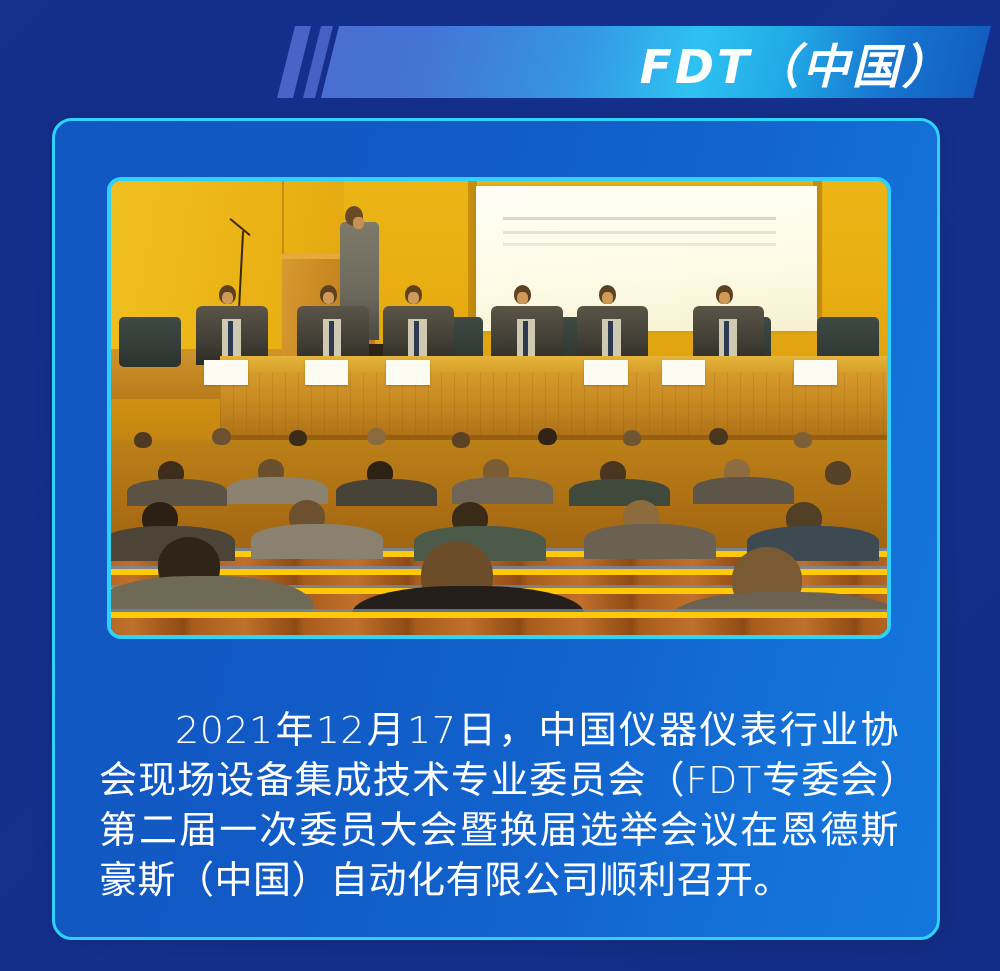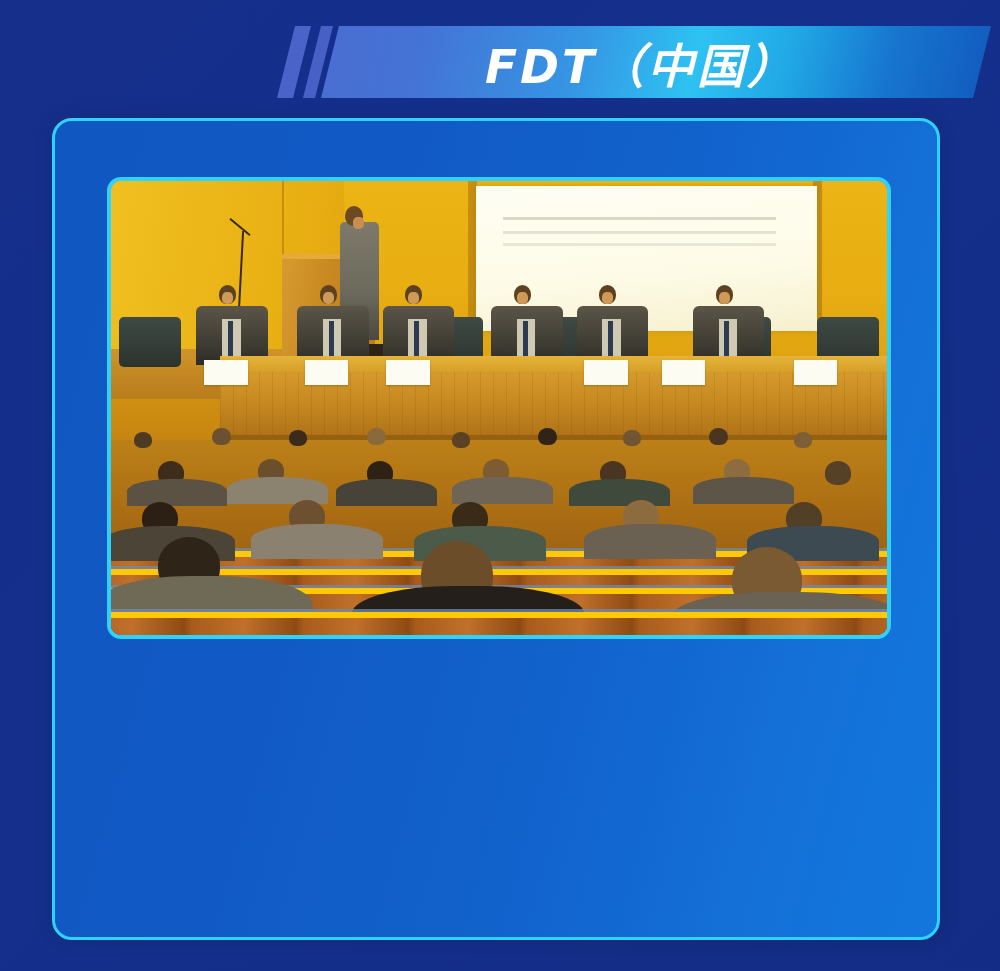--- a/index.html
+++ b/index.html
@@ -66,21 +66,21 @@
     transform: skewX(-14deg);
   }
   .ribbon-text-wrap {
     position: absolute;
     left: 330px;
     top: 26px;
     width: 652px;
     height: 80px;
     display: flex;
     align-items: center;
-    justify-content: center;
+    justify-content: flex-end;
     padding-right: 30px;
     box-sizing: border-box;
   }
   .ribbon-title {
     font-family: "DejaVu Sans", "Liberation Sans", sans-serif;
     font-weight: bold;
     font-style: italic;
     font-size: 47px;
     letter-spacing: 3px;
     color: #ffffff;
@@ -519,15 +519,16 @@
 
           <div class="head" style="left:80%; top:55%; width:70px; height:64px; background:#7a5a33;"></div>
           <div class="shoulders" style="left:72%; top:78%; width:30%; height:30%; background:#6a6354;"></div>
 
           <div class="seat-row row4"></div>
         </div>
 
       </div>
     </div>
 
+    <p class="body-text">2021年12月17日，中国仪器仪表行业协会现场设备集成技术专业委员会（FDT专委会）第二届一次委员大会暨换届选举会议在恩德斯豪斯（中国）自动化有限公司顺利召开。</p>
 
   </div>
 </div>
 
 </body></html>

